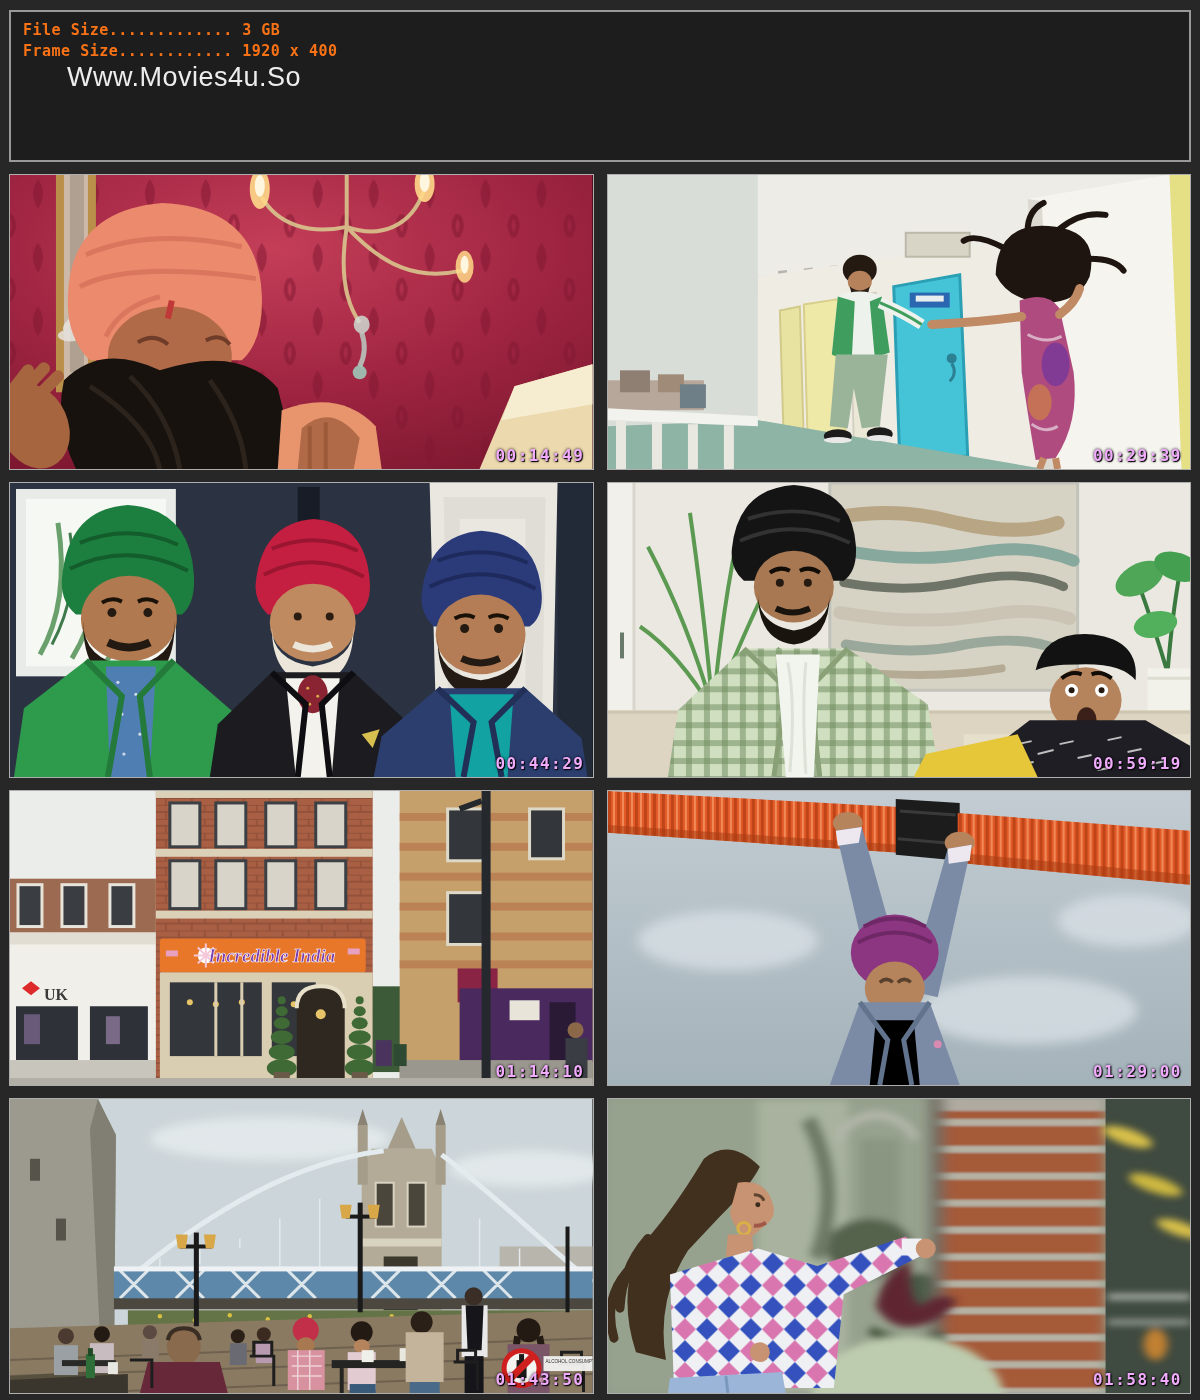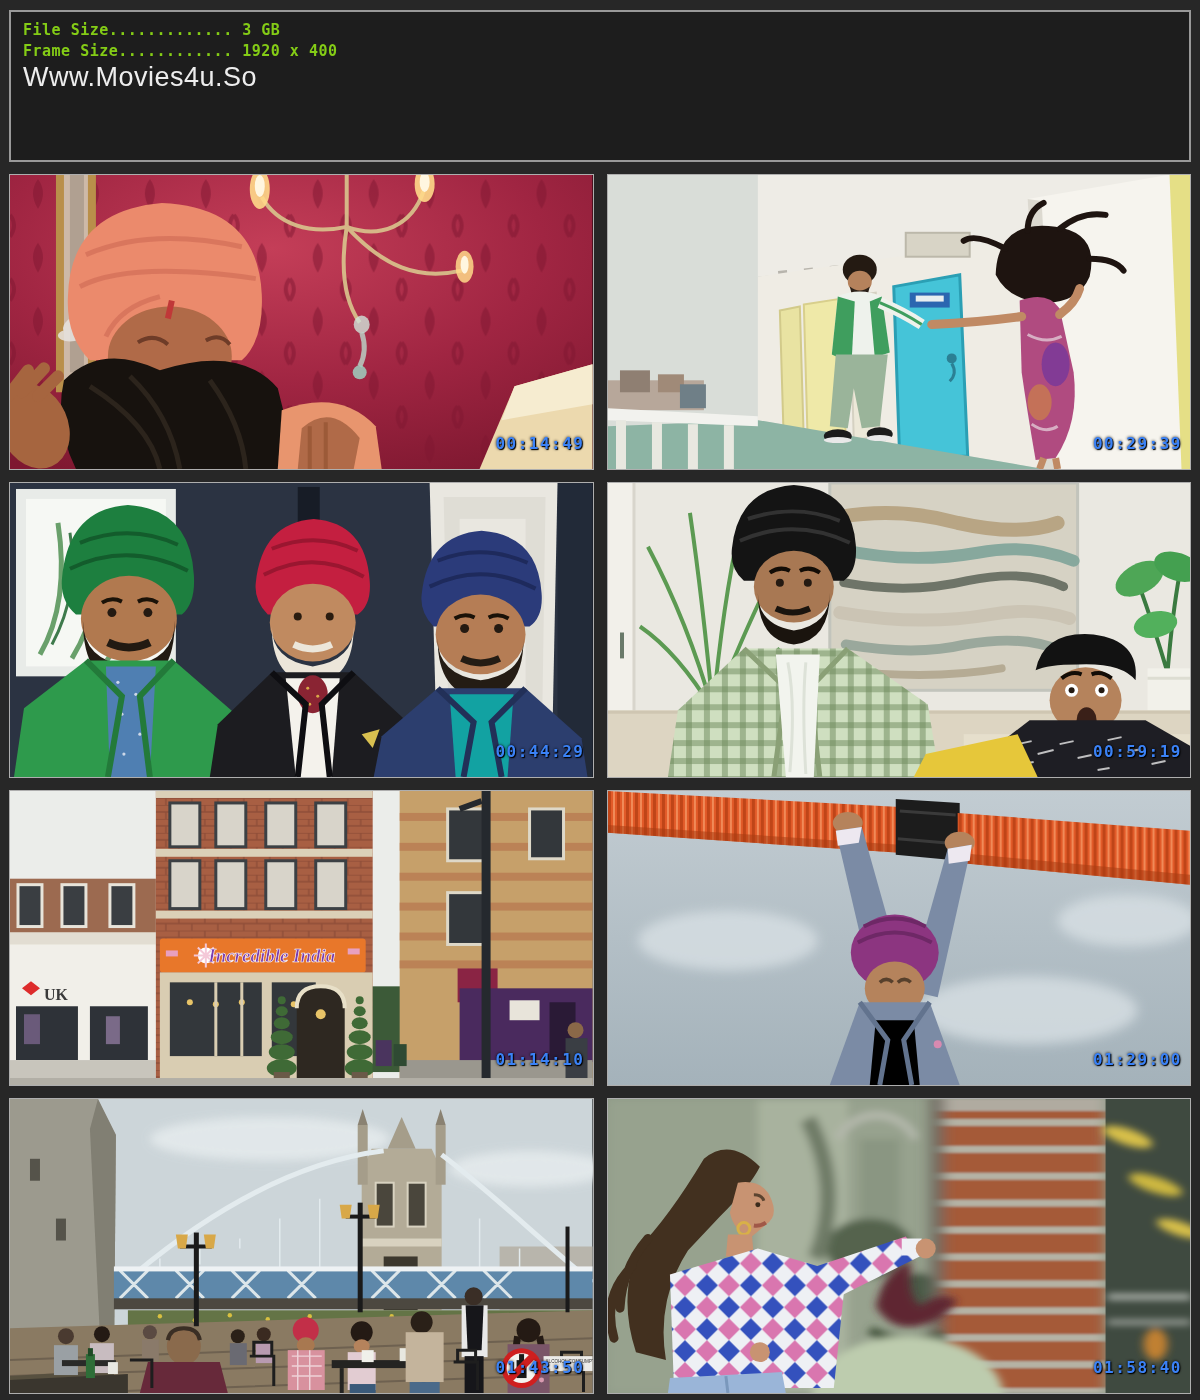--- a/index.html
+++ b/index.html
@@ -1,29 +1,29 @@
 <!DOCTYPE html>
 <html><head>
 <meta charset="utf-8">
 <style>
   html,body{margin:0;padding:0;background:#272727;}
   body{width:1200px;font-family:"DejaVu Sans Mono",monospace;}
   .sheet{padding:10px 9px;}
   .info-panel{box-sizing:border-box;border:2px solid #999;background:#1d1d1d;
     padding:8px 10px 2px 12px;margin-bottom:12px;min-height:152px;}
-  .info-line{font:bold 15px "DejaVu Sans Mono",monospace;color:#84cc16;
+  .info-line{font:bold 15px "DejaVu Sans Mono",monospace;color:#f97316;
     line-height:21px;white-space:pre;letter-spacing:.5px;}
   .watermark{font:27px "Liberation Sans",sans-serif;color:#ededed;
-    line-height:29px;letter-spacing:.5px;margin-top:1px;}
+    line-height:29px;letter-spacing:.5px;margin-top:1px;margin-left:44px;}
   .grid{display:grid;grid-template-columns:1fr 1fr;gap:12px 13px;}
   figure{margin:0;position:relative;height:294px;border:1px solid #aeaeae;
     overflow:hidden;background:#000;}
   figure svg{display:block;width:100%;height:100%;}
-  .ts{position:absolute;right:8px;bottom:16px;font:bold 16px "DejaVu Sans Mono",monospace;
-    color:#3b82f6;letter-spacing:1.5px;text-shadow:0 0 3px #000,1px 1px 1px #000;text-align:right;}
+  .ts{position:absolute;right:8px;bottom:4px;font:bold 16px "DejaVu Sans Mono",monospace;
+    color:#f0abfc;letter-spacing:1.5px;text-shadow:0 0 3px #000,1px 1px 1px #000;text-align:right;}
 </style>
 </head>
 <body>
 
 <div class="sheet">
 
   <div class="info-panel">
     <div>
         <div class="info-line">File Size............. 3 GB</div>
         <div class="info-line">Frame Size............ 1920 x 400</div>

